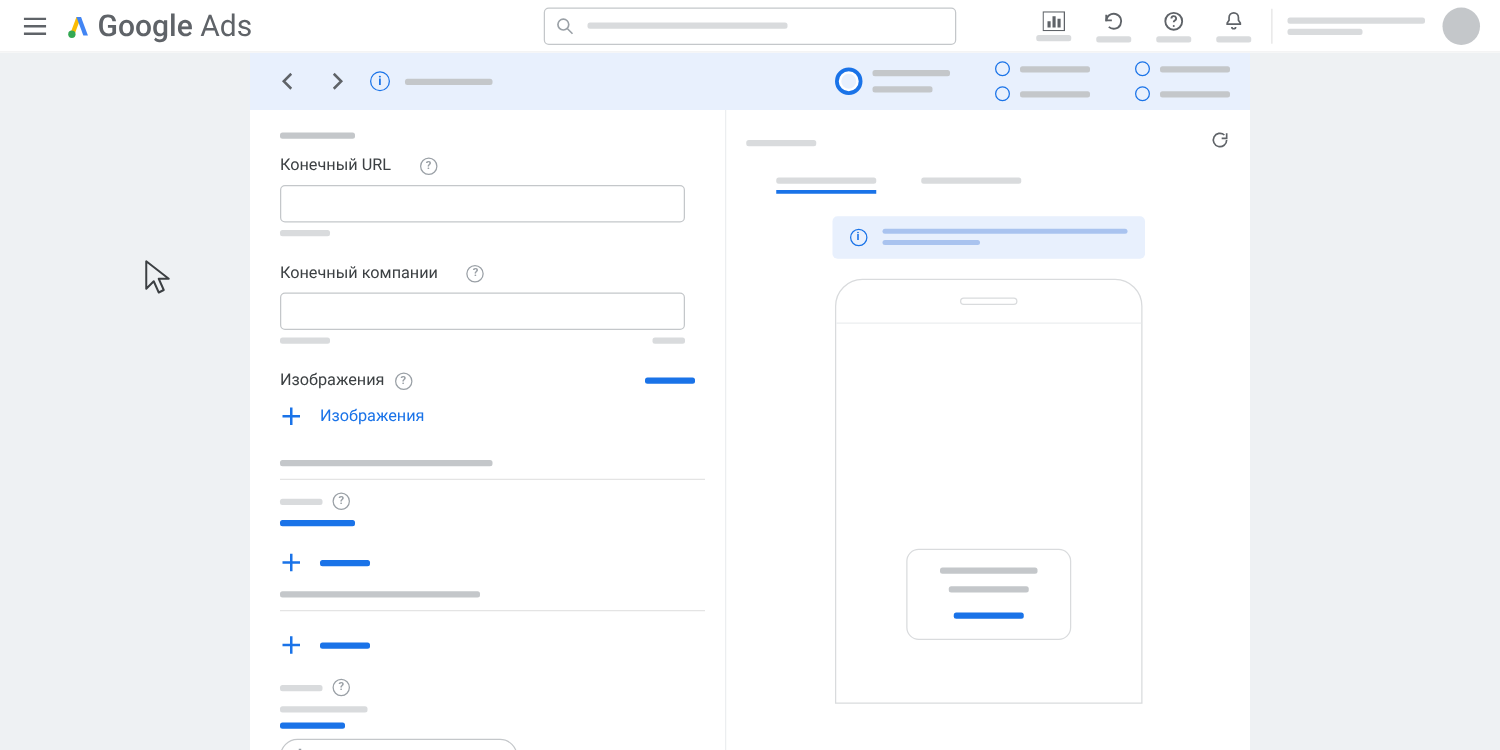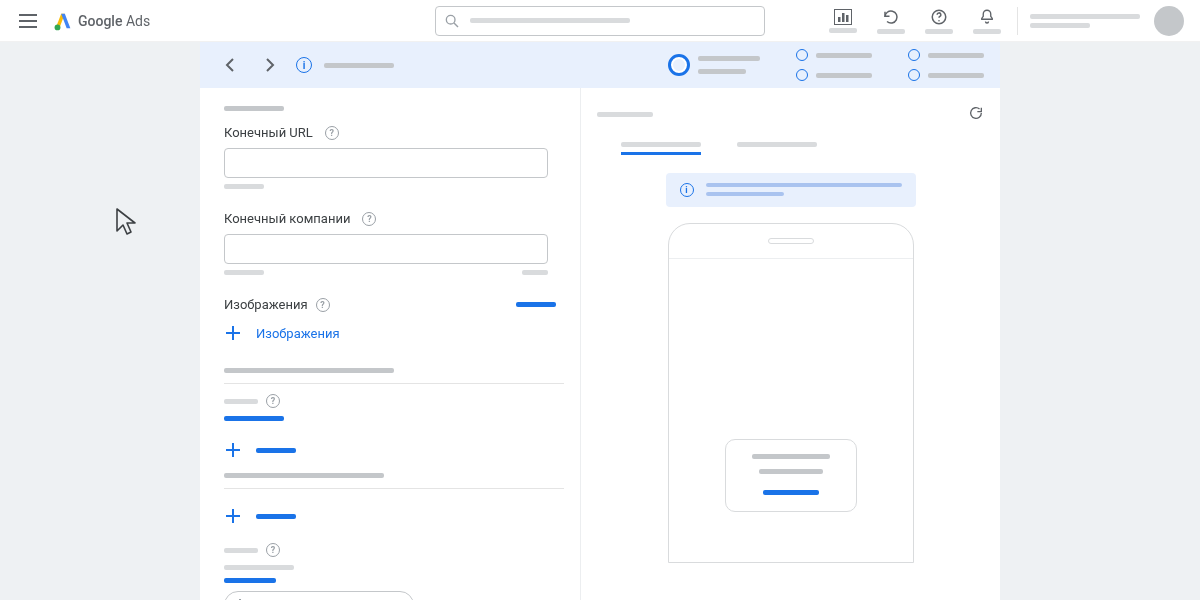--- a/index.html
+++ b/index.html
@@ -3,21 +3,21 @@
 <meta charset="utf-8">
 <style>
 * { box-sizing: border-box; margin: 0; padding: 0; }
 body { font-family: Roboto, Arial, sans-serif; font-size: 13px; color: #3c4043; background: #fff; overflow: hidden; }
 
 
 .header { height: 42px; display: flex; align-items: center; padding: 0 16px; border-bottom: 1px solid #f1f1f1; background: #fff; position: relative; }
 .menu-btn { width: 24px; height: 24px; display: inline-flex; align-items: center; justify-content: center; cursor: pointer; color: #5f6368; margin-right: 12px; }
 .logo-wrap { display: flex; align-items: center; gap: 4px; }
 .logo-a { width: 22px; height: 22px; }
-.product-name { color: #5f6368; font-size: 14px; font-weight: 400; }
+.product-name { color: #5f6368; font-size: 24px; font-weight: 400; }
 .product-name b { font-weight: 500; color: #5f6368; }
 .search-bar { position: absolute; left: 50%; transform: translateX(-50%); width: 330px; height: 30px; border: 1px solid #c4c7ca; border-radius: 4px; display: flex; align-items: center; padding: 0 8px; gap: 10px; color: #9aa0a6; background: #fff; }
 .search-bar svg { flex: none; }
 .search-ph { height: 5px; width: 160px; background: #d9dbdd; border-radius: 2px; }
 .header-right { margin-left: auto; display: flex; align-items: center; gap: 0; }
 .header-icon-stack { display: flex; flex-direction: column; align-items: center; gap: 3px; width: 48px; height: 40px; justify-content: center; cursor: pointer; color: #5f6368; }
 .header-icon-stack .mini { height: 5px; width: 28px; background: #d9dbdd; border-radius: 2px; }
 .divider-v { width: 1px; height: 28px; background: #e4e4e4; margin: 0 6px; }
 .acct { display: flex; align-items: center; gap: 8px; padding-left: 6px; }
 .acct-lines { display: flex; flex-direction: column; gap: 4px; }
@@ -46,21 +46,21 @@
 
 .main { flex: 1; display: flex; min-height: 0; }
 .left { width: 380px; padding: 18px 24px 0 24px; overflow: hidden; }
 .right { flex: 1; border-left: 1px solid #eceef0; padding: 16px 16px 0 16px; overflow: hidden; position: relative; }
 
 
 .ph { background: #c4c7ca; border-radius: 2px; }
 .ph-light { background: #d9dbdd; border-radius: 2px; }
 .ph-blue { background: #1a73e8; border-radius: 2px; }
 
-.section-label { font-size: 13px; color: #3c4043; font-weight: 400; margin-bottom: 8px; display: flex; align-items: center; gap: 12px; }
+.section-label { font-size: 13px; color: #3c4043; font-weight: 400; margin-bottom: 8px; display: flex; align-items: center; gap: 23px; }
 .help-icon { width: 14px; height: 14px; border: 1.3px solid #9aa0a6; border-radius: 50%; display: inline-flex; align-items: center; justify-content: center; color: #9aa0a6; font-size: 9px; font-weight: 700; }
 .input-box { width: 324px; height: 30px; border: 1px solid #c4c7ca; border-radius: 4px; background: #fff; }
 .sub-row { display: flex; justify-content: space-between; width: 324px; margin-top: 6px; }
 .sub-row span { height: 5px; }
 
 .field-block { margin-bottom: 22px; }
 
 .add-button { display: inline-flex; align-items: center; gap: 14px; color: #1a73e8; font-size: 13px; cursor: pointer; padding: 4px 0; }
 .plus-icon { width: 18px; height: 18px; position: relative; }
 .plus-icon::before, .plus-icon::after { content: ""; position: absolute; background: #1a73e8; }

